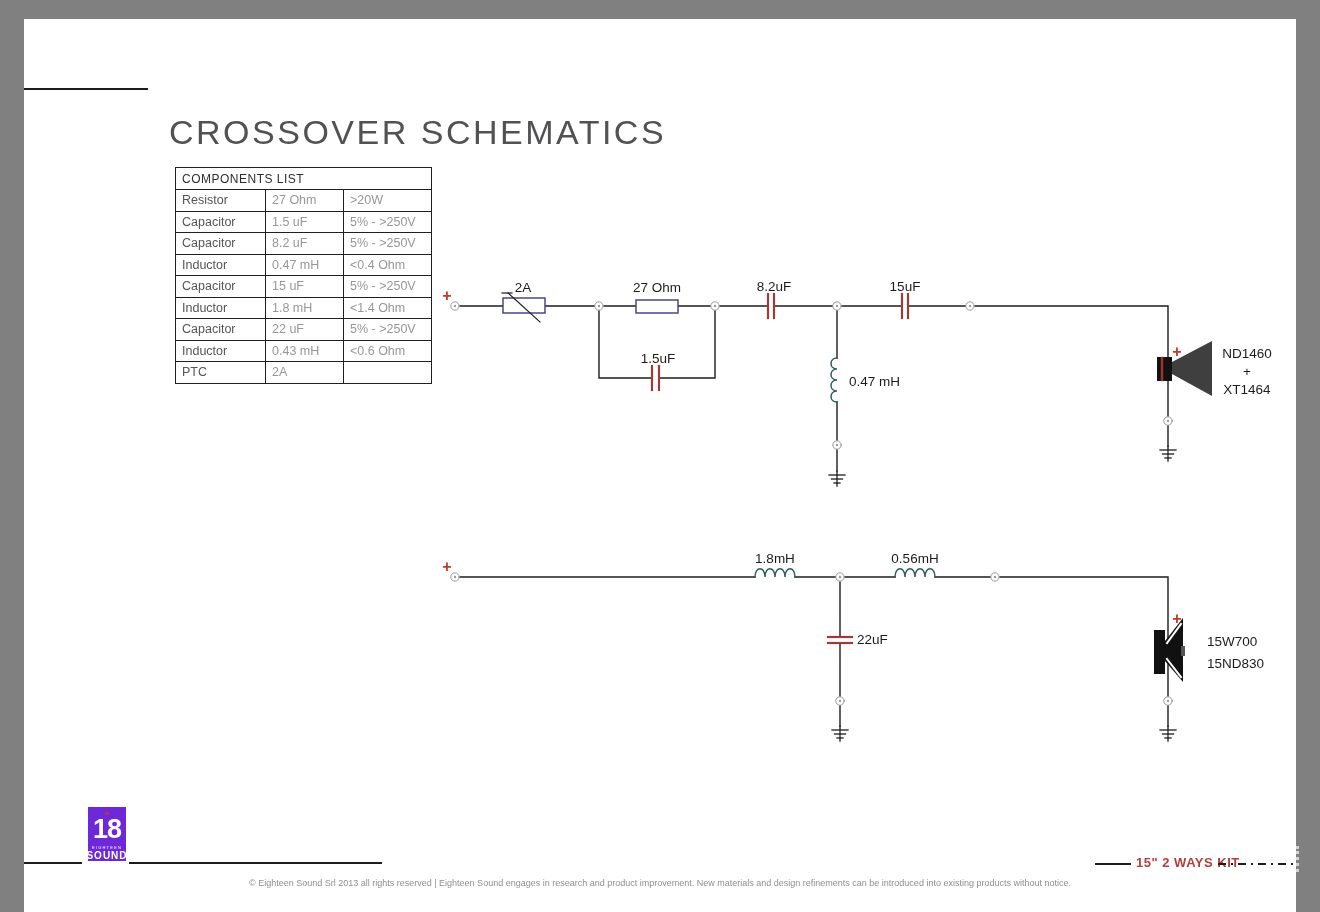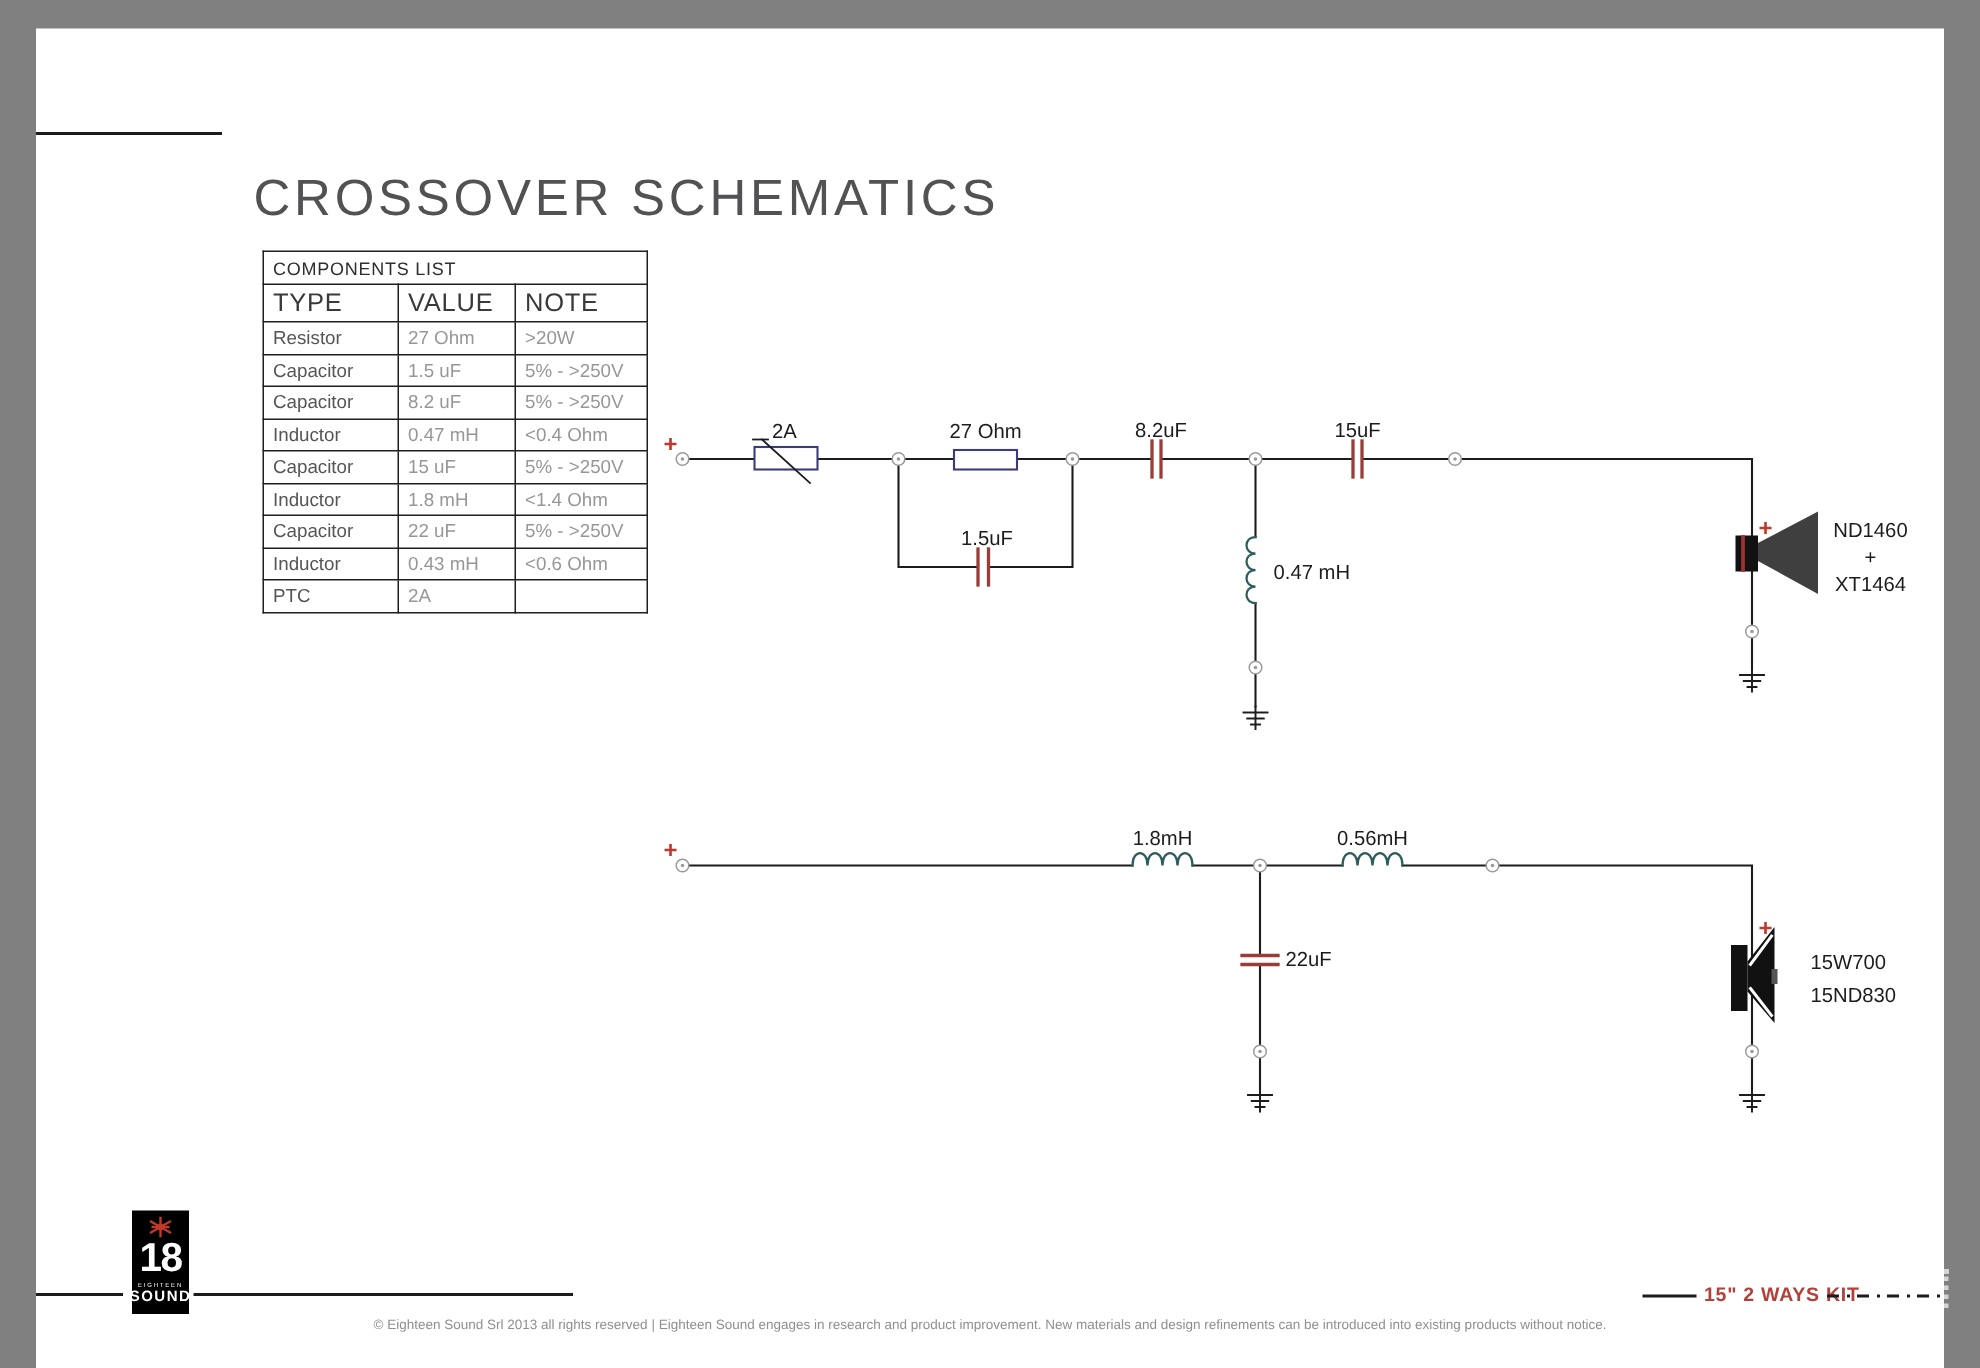--- a/index.html
+++ b/index.html
@@ -23,21 +23,21 @@
   .comp-table .data-row td:first-child{color:#555555;margin-top:23px;}
   .comp-table .data-row td:not(:first-child){color:#979797;}
   .col-type{width:90px;} .col-value{width:78px;} .col-note{width:88px;}
 
   
   .schematic-svg{position:absolute;left:0;top:0;}
   .sch-label{font-family:"Liberation Sans",sans-serif;font-size:13.5px;fill:#1c1c1c;}
   .sch-plus{font-family:"Liberation Sans",sans-serif;font-size:16px;font-weight:bold;fill:#c0392b;}
 
   
-  .logo{position:absolute;left:88px;top:807px;width:38px;height:69px;background:#000000;
+  .logo{position:absolute;left:88px;top:807px;width:38px;height:54px;background:#6d28d9;
         display:flex;flex-direction:column;align-items:center;}
   .logo-star{margin-top:4px;}
   .logo-18{color:#ffffff;font-size:27px;font-weight:bold;line-height:26px;letter-spacing:-1px;}
   .logo-eighteen{color:#ffffff;font-size:4px;letter-spacing:1.2px;margin-top:3px;}
   .logo-sound{color:#ffffff;font-size:10px;font-weight:bold;letter-spacing:1px;line-height:11px;}
 
   .logo-line-left{position:absolute;left:24px;top:862px;width:58px;height:2px;background:#1c1c1c;}
   .logo-line-right{position:absolute;left:129px;top:862px;width:253px;height:2px;background:#1c1c1c;}
 
   
@@ -65,25 +65,20 @@
   <table class="comp-table">
     <colgroup>
         <col class="col-type">
         <col class="col-value">
         <col class="col-note">
       </colgroup>
     <tbody>
         <tr class="cap-row">
           <td colspan="3">COMPONENTS LIST</td>
         </tr>
-    <tr class="hdr-row">
-      <td>TYPE</td>
-      <td>VALUE</td>
-      <td>NOTE</td>
-    </tr>
     <tr class="data-row">
       <td>Resistor</td>
       <td>27 Ohm</td>
       <td>&gt;20W</td>
     </tr>
     <tr class="data-row">
       <td>Capacitor</td>
       <td>1.5 uF</td>
       <td>5% - &gt;250V</td>
     </tr>

